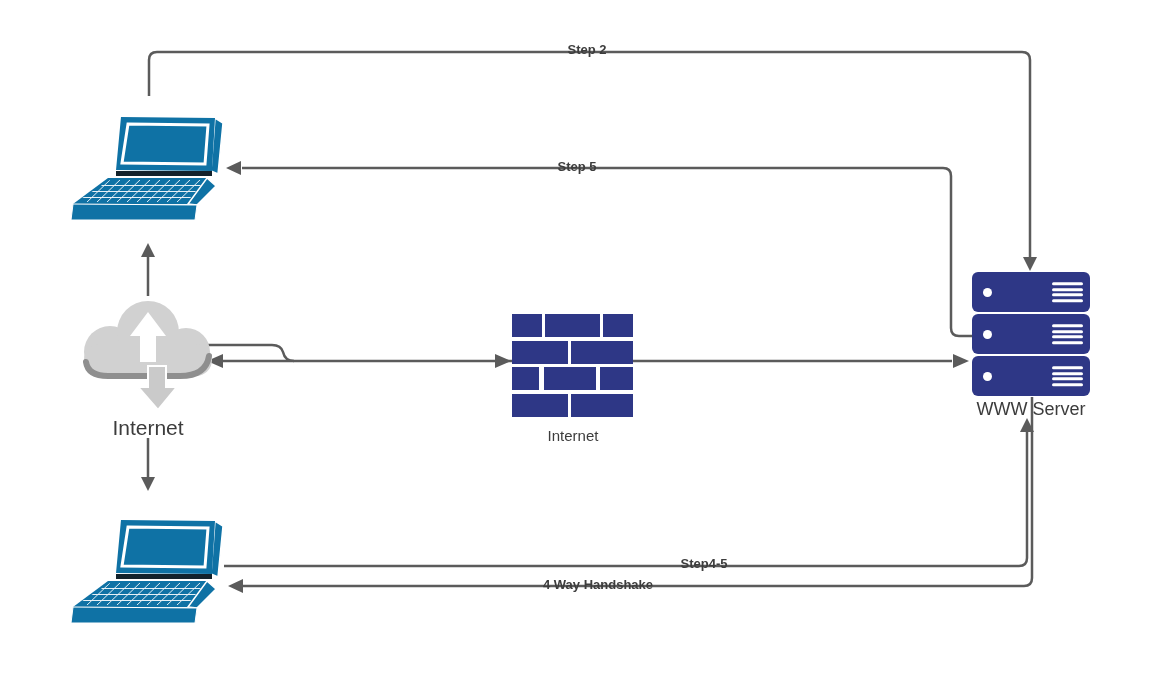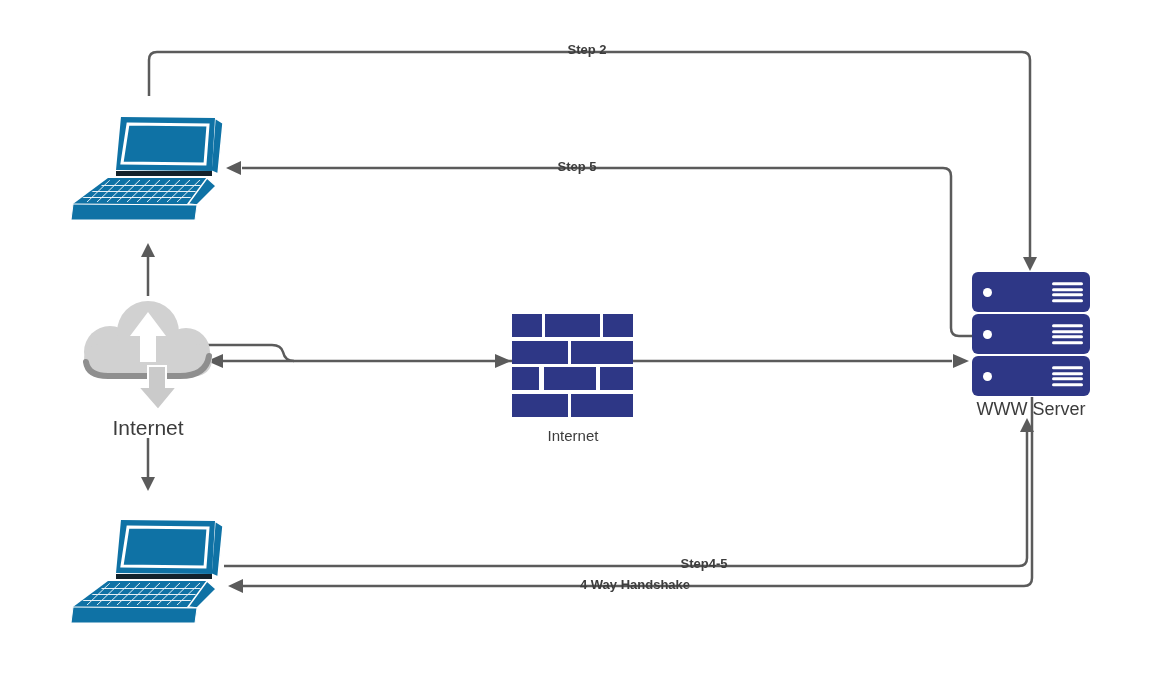--- a/index.html
+++ b/index.html
@@ -202,15 +202,15 @@
         <line x1="0" y1="101.5" x2="140" y2="101.5"></line>
       <line x1="0" y1="107.5" x2="140" y2="107.5"></line>
     </g>
     <polygon points="137,88 146,96 127,115 118,114" fill="#0f72a5" stroke="#ffffff" stroke-width="1.5"></polygon>
     <polygon points="3,114 127,115 125,130 1,130" fill="#0f72a5" stroke="#ffffff" stroke-width="1"></polygon>
   </svg>
 
   <div class="lbl step-lbl" style="left:587px;top:43px">Step 2</div>
   <div class="lbl step-lbl" style="left:577px;top:160px">Step 5</div>
   <div class="lbl step-lbl" style="left:704px;top:557px">Step4-5</div>
-  <div class="lbl step-lbl" style="left:635px;top:578px">4 Way Handshake</div>
+  <div class="lbl step-lbl" style="left:598px;top:578px">4 Way Handshake</div>
 
 </div>
 
 </body></html>

